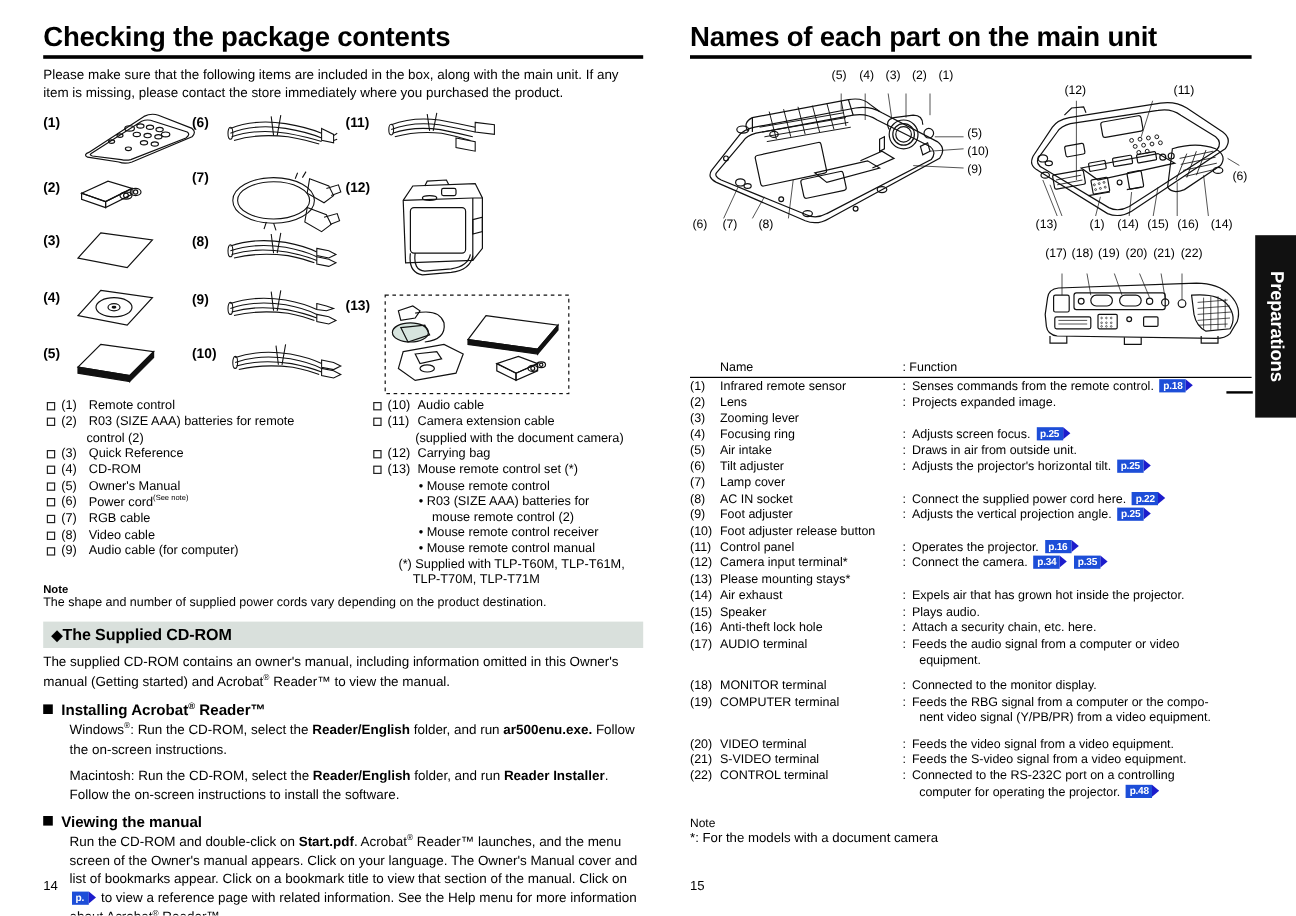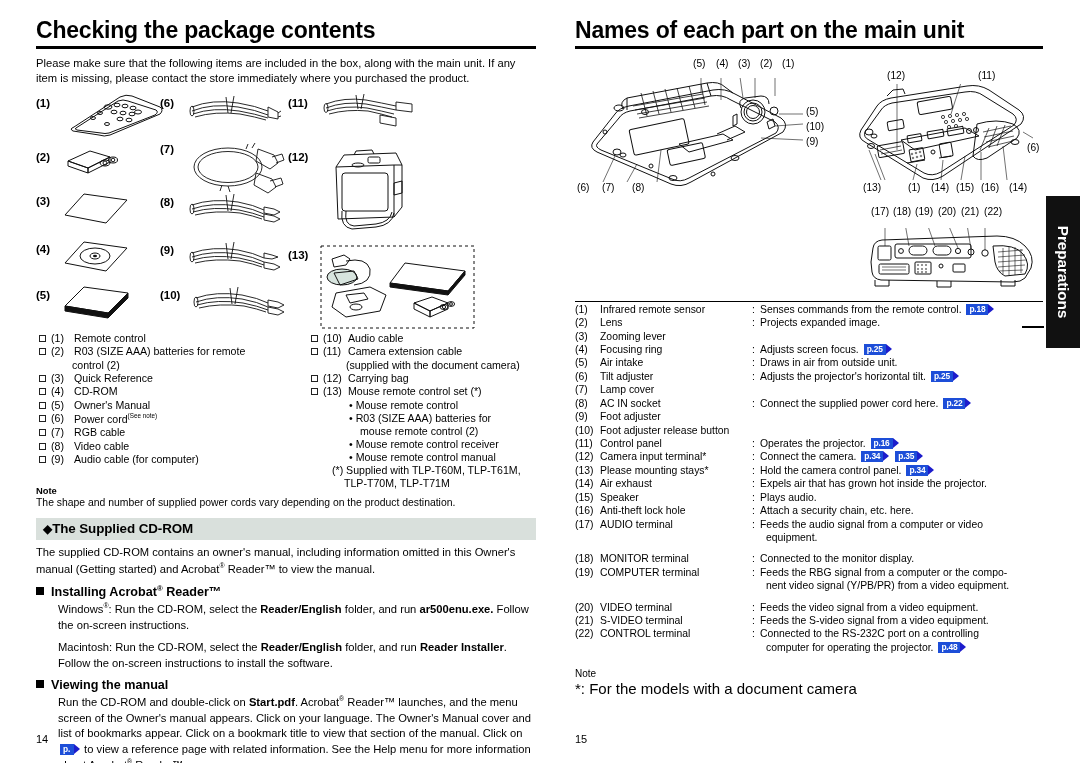--- a/index.html
+++ b/index.html
@@ -110,21 +110,21 @@
   .c-num  { width: 25px; flex: 0 0 auto; }
   .c-name { width: 152px; flex: 0 0 auto; }
   .c-fn   { flex: 1 1 auto; }
   .c-fn .colon { display: inline-block; width: 8px; }
   .tbl-head .c-num { width: 25px; }
   .tbl-head .c-name { width: 152px; }
   .cont { padding-left: 14px; }
   .gap { height: 8px; }
 
   .rnote-label { font-size: 10px; margin-top: 14px; }
-  .rnote-text  { font-size: 15px; line-height: 1.3; }
+  .rnote-text  { font-size: 11px; line-height: 1.3; }
 
   
   .side-tab {
     position: absolute; right: 0px; top: 196px;
     width: 34px; height: 152px; background: #111;
   }
   .side-tab span {
     position: absolute; left: 50%; top: 50%;
     transform: translate(-50%,-50%) rotate(90deg);
     transform-origin: center;
@@ -692,20 +692,25 @@
       </div>
       <div class="cap" style="left:296px; top:150px;">(17)</div>
       <div class="cap" style="left:318px; top:150px;">(18)</div>
       <div class="cap" style="left:340px; top:150px;">(19)</div>
       <div class="cap" style="left:363px; top:150px;">(20)</div>
       <div class="cap" style="left:386px; top:150px;">(21)</div>
       <div class="cap" style="left:409px; top:150px;">(22)</div>
     </div>
 
     <div class="tbl">
+      <div class="tbl-head">
+        <div class="c-num"></div>
+        <div class="c-name">Name</div>
+        <div class="c-fn">: Function</div>
+      </div>
       <div class="tbl-rule"></div>
 
       <div class="trow">
           <div class="c-num">(1)</div>
           <div class="c-name">Infrared remote sensor</div>
           <div class="c-fn"><span class="colon">:</span><span>Senses commands from the remote control.</span> <span class="pref">p.18</span></div>
         </div>
       <div class="trow">
           <div class="c-num">(2)</div>
           <div class="c-name">Lens</div>
@@ -735,39 +740,39 @@
           <div class="c-name">Lamp cover</div>
         </div>
       <div class="trow">
           <div class="c-num">(8)</div>
           <div class="c-name">AC IN socket</div>
           <div class="c-fn"><span class="colon">:</span><span>Connect the supplied power cord here.</span> <span class="pref">p.22</span></div>
         </div>
       <div class="trow">
           <div class="c-num">(9)</div>
           <div class="c-name">Foot adjuster</div>
+          <div class="c-fn"><span class="colon">:</span><span>Adjusts the vertical projection angle.</span> <span class="pref">p.25</span></div>
         </div>
       <div class="trow">
           <div class="c-num">(10)</div>
           <div class="c-name">Foot adjuster release button</div>
         </div>
       <div class="trow">
           <div class="c-num">(11)</div>
           <div class="c-name">Control panel</div>
           <div class="c-fn"><span class="colon">:</span><span>Operates the projector.</span> <span class="pref">p.16</span></div>
         </div>
       <div class="trow">
           <div class="c-num">(12)</div>
           <div class="c-name">Camera input terminal*</div>
           <div class="c-fn"><span class="colon">:</span><span>Connect the camera.</span> <span class="pref">p.34</span> <span class="pref">p.35</span></div>
         </div>
       <div class="trow">
           <div class="c-num">(13)</div>
           <div class="c-name">Please mounting stays*</div>
-          <div class="c-fn"><span class="colon">:</span><span>Hold the camera control panel.</span> <span class="pref">p.34</span></div>
         </div>
       <div class="trow">
           <div class="c-num">(14)</div>
           <div class="c-name">Air exhaust</div>
           <div class="c-fn"><span class="colon">:</span><span>Expels air that has grown hot inside the projector.</span></div>
         </div>
       <div class="trow">
           <div class="c-num">(15)</div>
           <div class="c-name">Speaker</div>
           <div class="c-fn"><span class="colon">:</span><span>Plays audio.</span></div>

